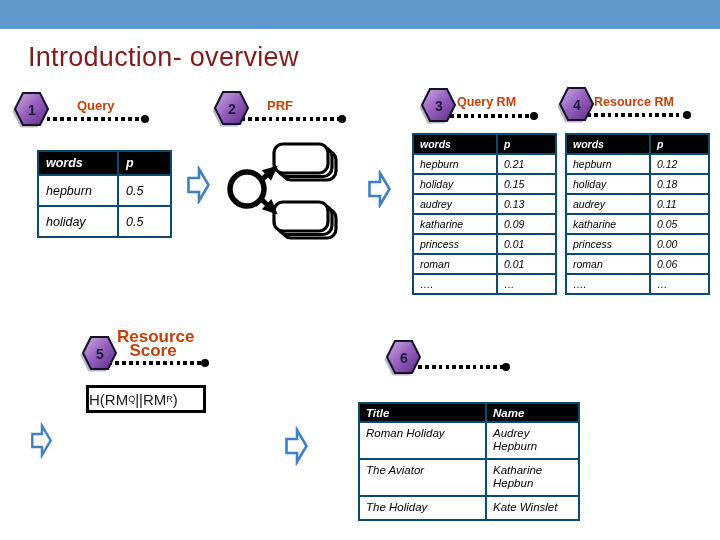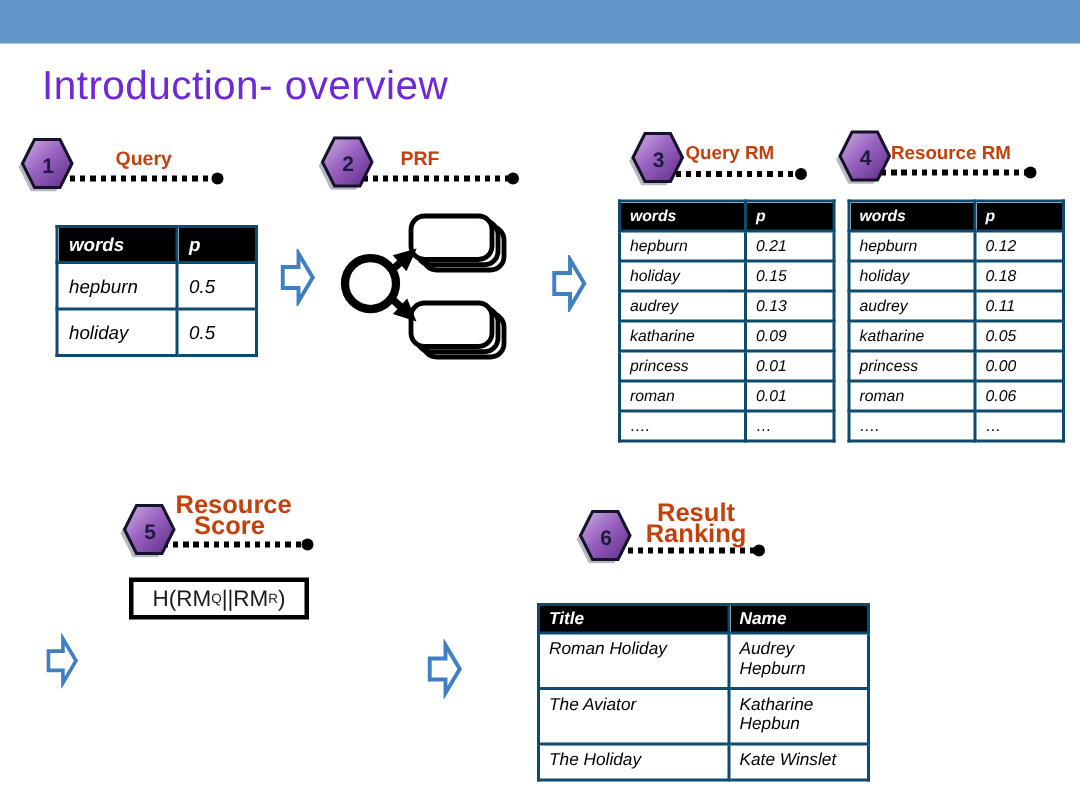--- a/index.html
+++ b/index.html
@@ -2,21 +2,21 @@
 <html><head>
 <meta charset="utf-8">
 <style>
   html,body { margin:0; padding:0; background:#fff; }
   .slide {
     position:relative; width:720px; height:540px; background:#ffffff;
     font-family:"Liberation Sans", sans-serif; overflow:hidden;
   }
   .topbar { position:absolute; left:0; top:0; width:720px; height:29px; background:#6298c9; }
   .title {
-    position:absolute; left:28px; top:42px; font-size:27px; color:#6d28d9;
+    position:absolute; left:28px; top:42px; font-size:27px; color:#7f1d1d;
     letter-spacing:0.3px;
   }
 
   
   .dotline {
     position:absolute; height:4px;
     background:repeating-linear-gradient(90deg,#000 0 3.5px,transparent 3.5px 6.8px);
   }
   .dotline::after {
     content:""; position:absolute; right:-4px; top:-2px; width:8px; height:8px;
@@ -51,21 +51,21 @@
   #t-queryrm .c2, #t-resourcerm .c2 { width:45px; }
 
   #t-result { left:358px; top:402px; width:204px; font-size:11.5px; }
   #t-result th { height:13px; padding:2px 6px; }
   #t-result td { padding:4px 6px 5px 6px; line-height:13px; vertical-align:top; }
   #t-result .c1 { width:113px; } #t-result .c2 { width:79px; }
 
   
   .formula-box {
     position:absolute; left:86px; top:385px; width:114px; height:22px;
-    border:3px solid #000; display:flex; align-items:center; justify-content:center;
+    border:3px solid #000; display:flex; align-items:center; 
     font-size:15px; color:#1a1a1a; background:#fff;
   }
   .formula-box sub { font-size:9px; }
 
   .abs { position:absolute; }
 </style>
 </head>
 <body>
 
 <div class="slide">
@@ -137,21 +137,20 @@
   <div class="step-label two-line" style="left:117px; top:330px; width:72px;">Resource Score</div>
 
   <div class="dotline" style="left:398px; top:365px; width:108px;"></div>
   <div class="hexwrap" style="left:386px; top:340px;">
     <svg width="36" height="35" viewBox="0 0 36 35">
       <polygon points="9,1 26,1 34,17 26,33 9,33 1,17" transform="translate(-2.5,2.5)" fill="#b7b7c2"></polygon>
       <polygon points="9,1 26,1 34,17 26,33 9,33 1,17" fill="url(#hexgrad)" stroke="#14132a" stroke-width="2"></polygon>
     </svg>
     <div class="hex-num">6</div>
   </div>
-  <div class="step-label two-line" style="left:428px; top:335px; width:72px;">Result Ranking</div>
 
   <table class="dtable" id="t-query">
     <thead>
       <tr>
         <th class="c1">words</th>
         <th class="c2">p</th>
       </tr>
     </thead>
     <tbody>
         <tr>

